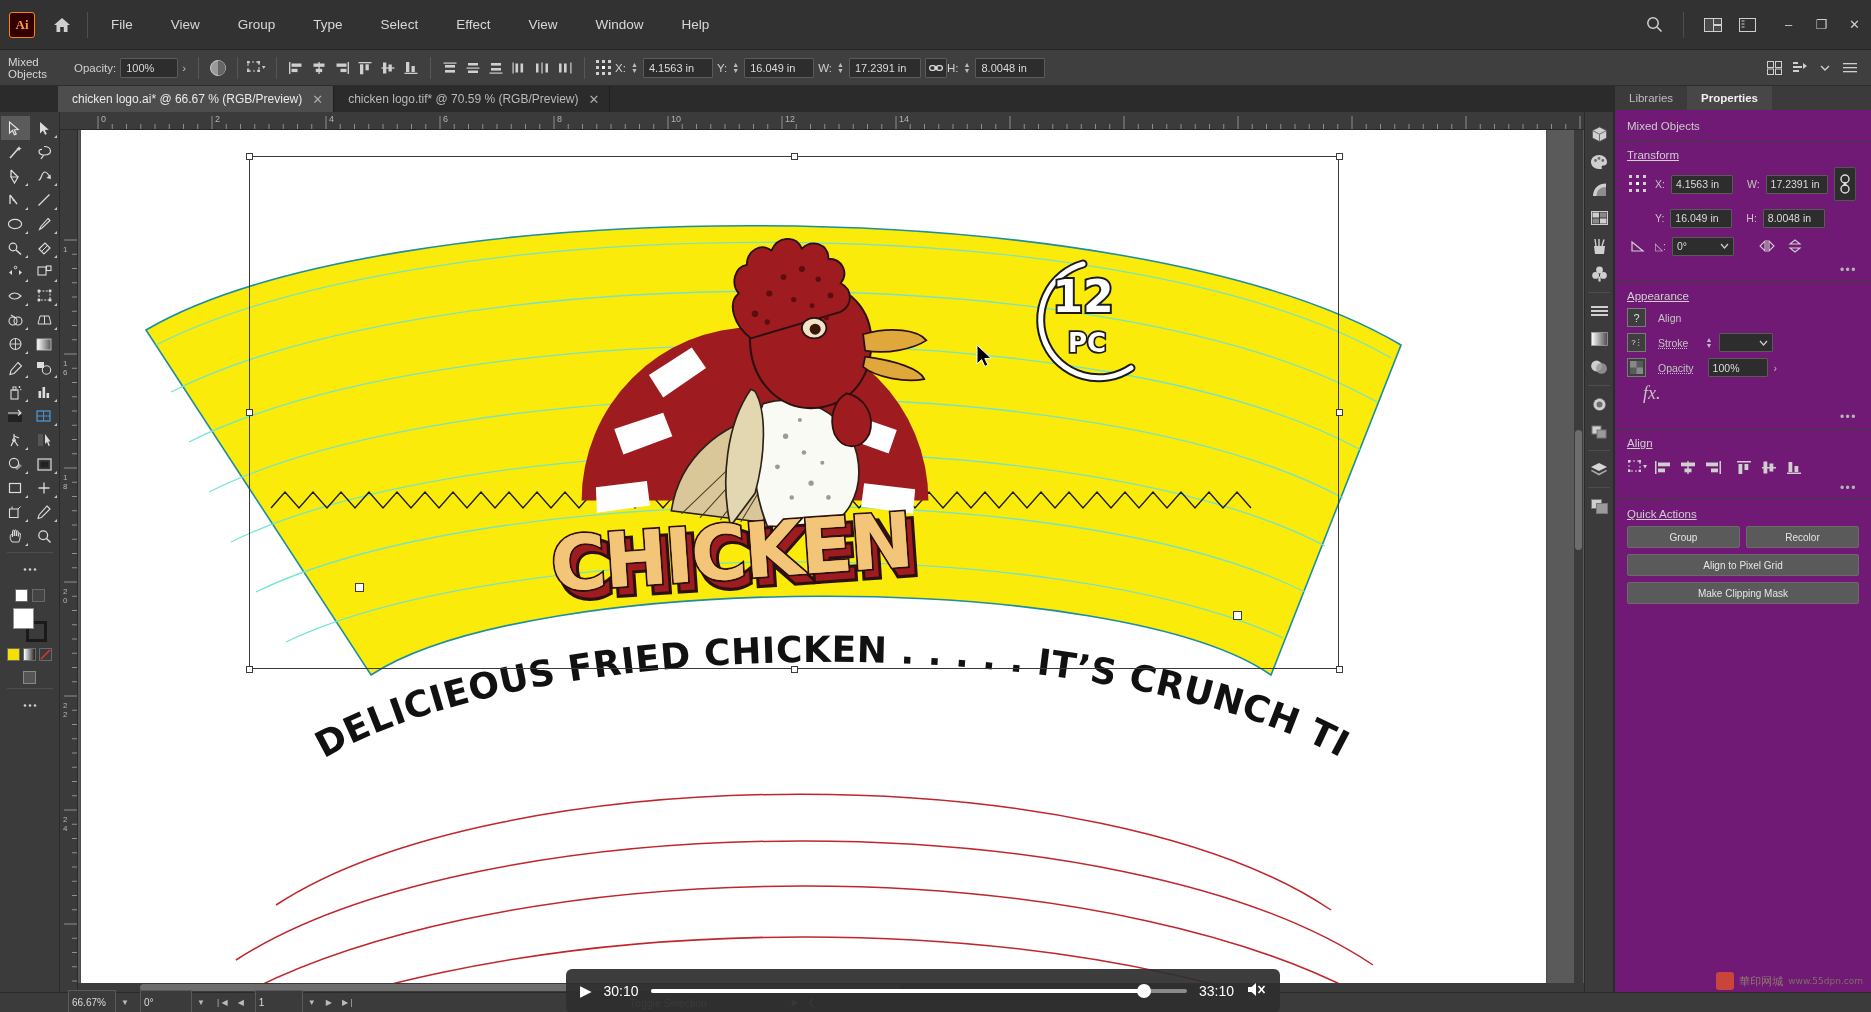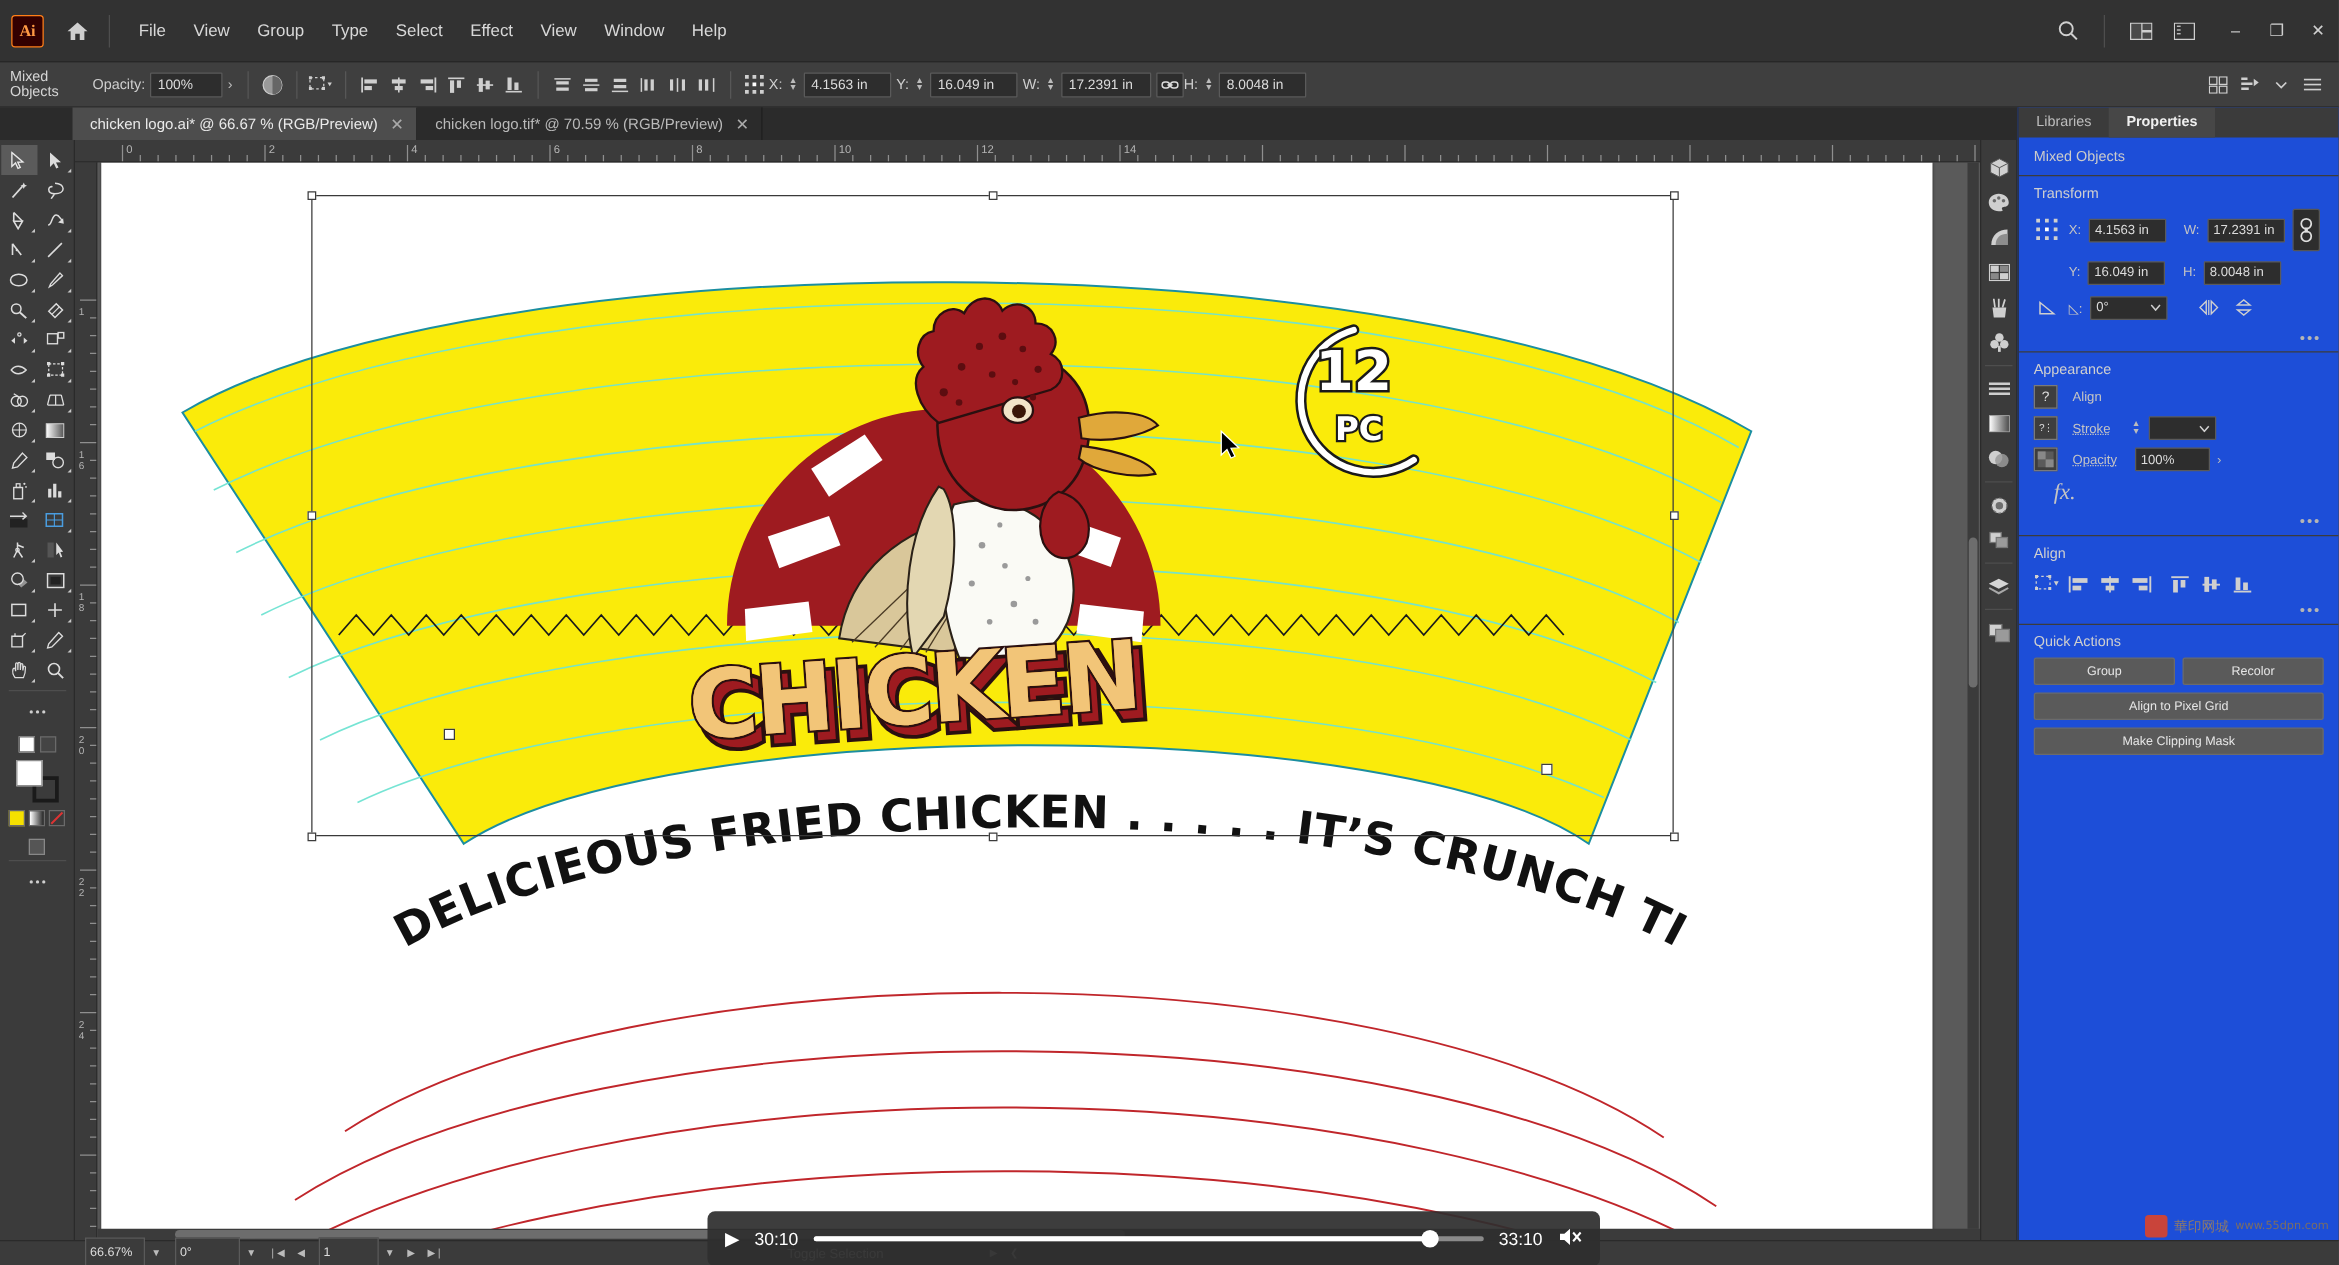--- a/index.html
+++ b/index.html
@@ -21,21 +21,21 @@
   }
   .ai-logo {
     width: 26px; height: 26px; margin-left: 9px; border-radius: 3px;
     background: #330000; border: 1px solid #ff7f18;
     color: #ff9a44; font-size: 13px; font-weight: bold;
     display: flex; align-items: center; justify-content: center;
     font-family: "Liberation Serif", serif;
   }
   .home-icon { margin-left: 14px; width: 26px; height: 26px; display: flex; align-items: center; justify-content: center; }
   .vsep { width: 1px; height: 26px; background: #4e4e4e; margin: 0 12px; }
-  .menu-items { display: flex; align-items: flex-end; gap: 0; }
+  .menu-items { display: flex; align-items: flex-end; gap: 16px; }
   .menu-item {
     padding: 5px 11px; font-size: 13.5px; color: #d8d8d8; cursor: default;
     white-space: nowrap;
   }
   .menubar-right { margin-left: auto; display: flex; align-items: center; height: 100%; }
   .mb-icon { width: 34px; height: 30px; display: flex; align-items: center; justify-content: center; cursor: default; }
   .wincontrols { display: flex; height: 100%; align-items: center; margin-left: 8px; }
   .wc { width: 33px; height: 30px; display: flex; align-items: center; justify-content: center; font-size: 13px; color: #cfcfcf; }
 
   
@@ -132,31 +132,31 @@
     position: absolute; top: 112px; right: 257px; width: 30px; bottom: 20px;
     background: #3b3b3b; border-left: 1px solid #2a2a2a; border-right: 1px solid #2a2a2a;
     display: flex; flex-direction: column; align-items: center; padding-top: 8px;
   }
   .rail-ico { width: 26px; height: 28px; display: flex; align-items: center; justify-content: center; }
   .rail-sep { width: 22px; height: 1px; background: #4e4e4e; margin: 4px 0; }
 
   
   .props {
     position: absolute; top: 86px; right: 0; width: 257px; bottom: 20px;
-    background: #1d4ed8; border-left: 1px solid #2a2a2a;
+    background: #701a75; border-left: 1px solid #2a2a2a;
     display: flex; flex-direction: column;
   }
   .props-tabs { display: flex; height: 24px; background: #3b3b3b; align-items: stretch; }
   .ptab {
     padding: 0 14px; font-size: 11.5px; color: #bdbdbd; display: flex; align-items: center;
   }
   .ptab.active { background: #474747; color: #f0f0f0; font-weight: bold; }
   .props-body { flex: 1; overflow: hidden; padding: 0 0 0 0; }
   .p-sub { font-size: 11.5px; color: #cbcbcb; padding: 10px 12px 8px; }
-  .p-hdr { font-size: 11.5px; color: #cfcfcf; padding: 8px 12px 6px; }
+  .p-hdr { font-size: 11.5px; color: #cfcfcf; padding: 8px 12px 6px; text-decoration: underline; }
   .p-sec { border-top: 1px solid #3c3c3c; }
   .p-row { display: flex; align-items: center; padding: 0 12px 6px; gap: 6px; }
   .p-lab { font-size: 10.5px; color: #c4c4c4; }
   .p-field {
     background: #2d2d2d; border: 1px solid #5a5a5a; height: 19px; width: 62px;
     display: flex; align-items: center; padding: 0 4px; font-size: 10.5px; color: #dcdcdc;
     border-radius: 1px;
   }
   .p-field.small { width: 54px; }
   .stepper { display: flex; flex-direction: column; width: 9px; align-items: center; line-height: 6px; color: #bcbcbc; font-size: 7px; }

